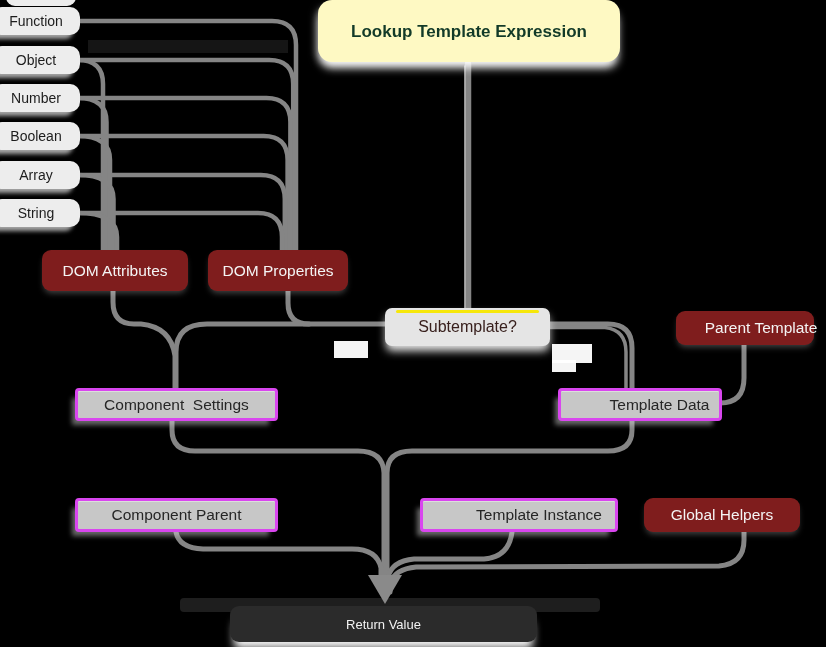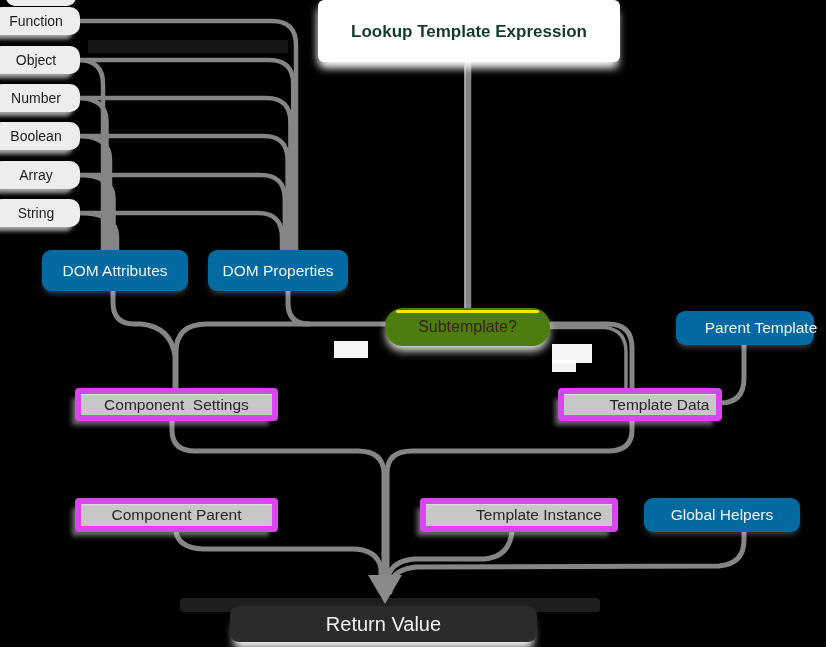--- a/index.html
+++ b/index.html
@@ -3,32 +3,32 @@
 <meta charset="utf-8">
 <style>
   html,body{margin:0;padding:0;background:#000;}
   .canvas{position:relative;width:826px;height:647px;background:#000;overflow:hidden;
           font-family:"Liberation Sans",sans-serif;}
   .node{position:absolute;display:flex;align-items:center;justify-content:center;
         box-sizing:border-box;white-space:pre;line-height:1;}
   .type-box{background:#ededed;color:#1c1c1c;border-radius:10px;font-size:14px;
         box-shadow:-5px 6px 4px -2px rgba(255,255,255,0.65);}
   .partial{background:#ededed;border-radius:9px;}
-  .green{background:#ffffff;color:#123a28;font-weight:700;font-size:17px;border-radius:6px;
+  .green{background:#fef9c3;color:#123a28;font-weight:700;font-size:17px;border-radius:14px;
         box-shadow:0 8px 8px -2px rgba(255,255,255,0.95),-4px 4px 9px -3px rgba(255,255,255,0.55);}
-  .dark{background:#0369a1;color:#f4f4f4;border-radius:9px;font-size:15.5px;font-weight:500;
+  .dark{background:#7f1d1d;color:#f4f4f4;border-radius:9px;font-size:15.5px;font-weight:500;
         box-shadow:0 4px 6px -2px rgba(255,255,255,0.28);}
   .light{background:#c7c7c7;color:#262626;border-radius:4px;font-size:15.5px;
-        border:6px solid #d946ef;
+        border:3px solid #d946ef;
         box-shadow:inset 0 1px 0 rgba(255,255,255,0.4),-6px 7px 5px -3px rgba(210,210,210,0.5);}
-  .pink{background:#4d7c0f;color:#38201d;border-radius:18px;font-size:16px;
+  .pink{background:#e5e5e5;color:#38201d;border-radius:7px;font-size:16px;
         box-shadow:0 6px 9px -1px rgba(255,255,255,0.9);}
   .pink .topbar{position:absolute;top:2px;left:11px;right:11px;height:3px;
         background:#f6e70a;border-radius:2px;}
-  .return{background:#2b2b2b;color:#f2f2f2;border-radius:9px;font-size:20px;
+  .return{background:#2b2b2b;color:#f2f2f2;border-radius:9px;font-size:13px;
         box-shadow:0 11px 8px -4px rgba(255,255,255,0.95);}
   .band{position:absolute;background:#1e1e1e;border-radius:4px;}
   .blob{position:absolute;background:rgba(255,255,255,0.96);filter:blur(0.5px);}
   svg{position:absolute;left:0;top:0;}
 </style>
 </head>
 <body>
 
 <div class="canvas">
 

